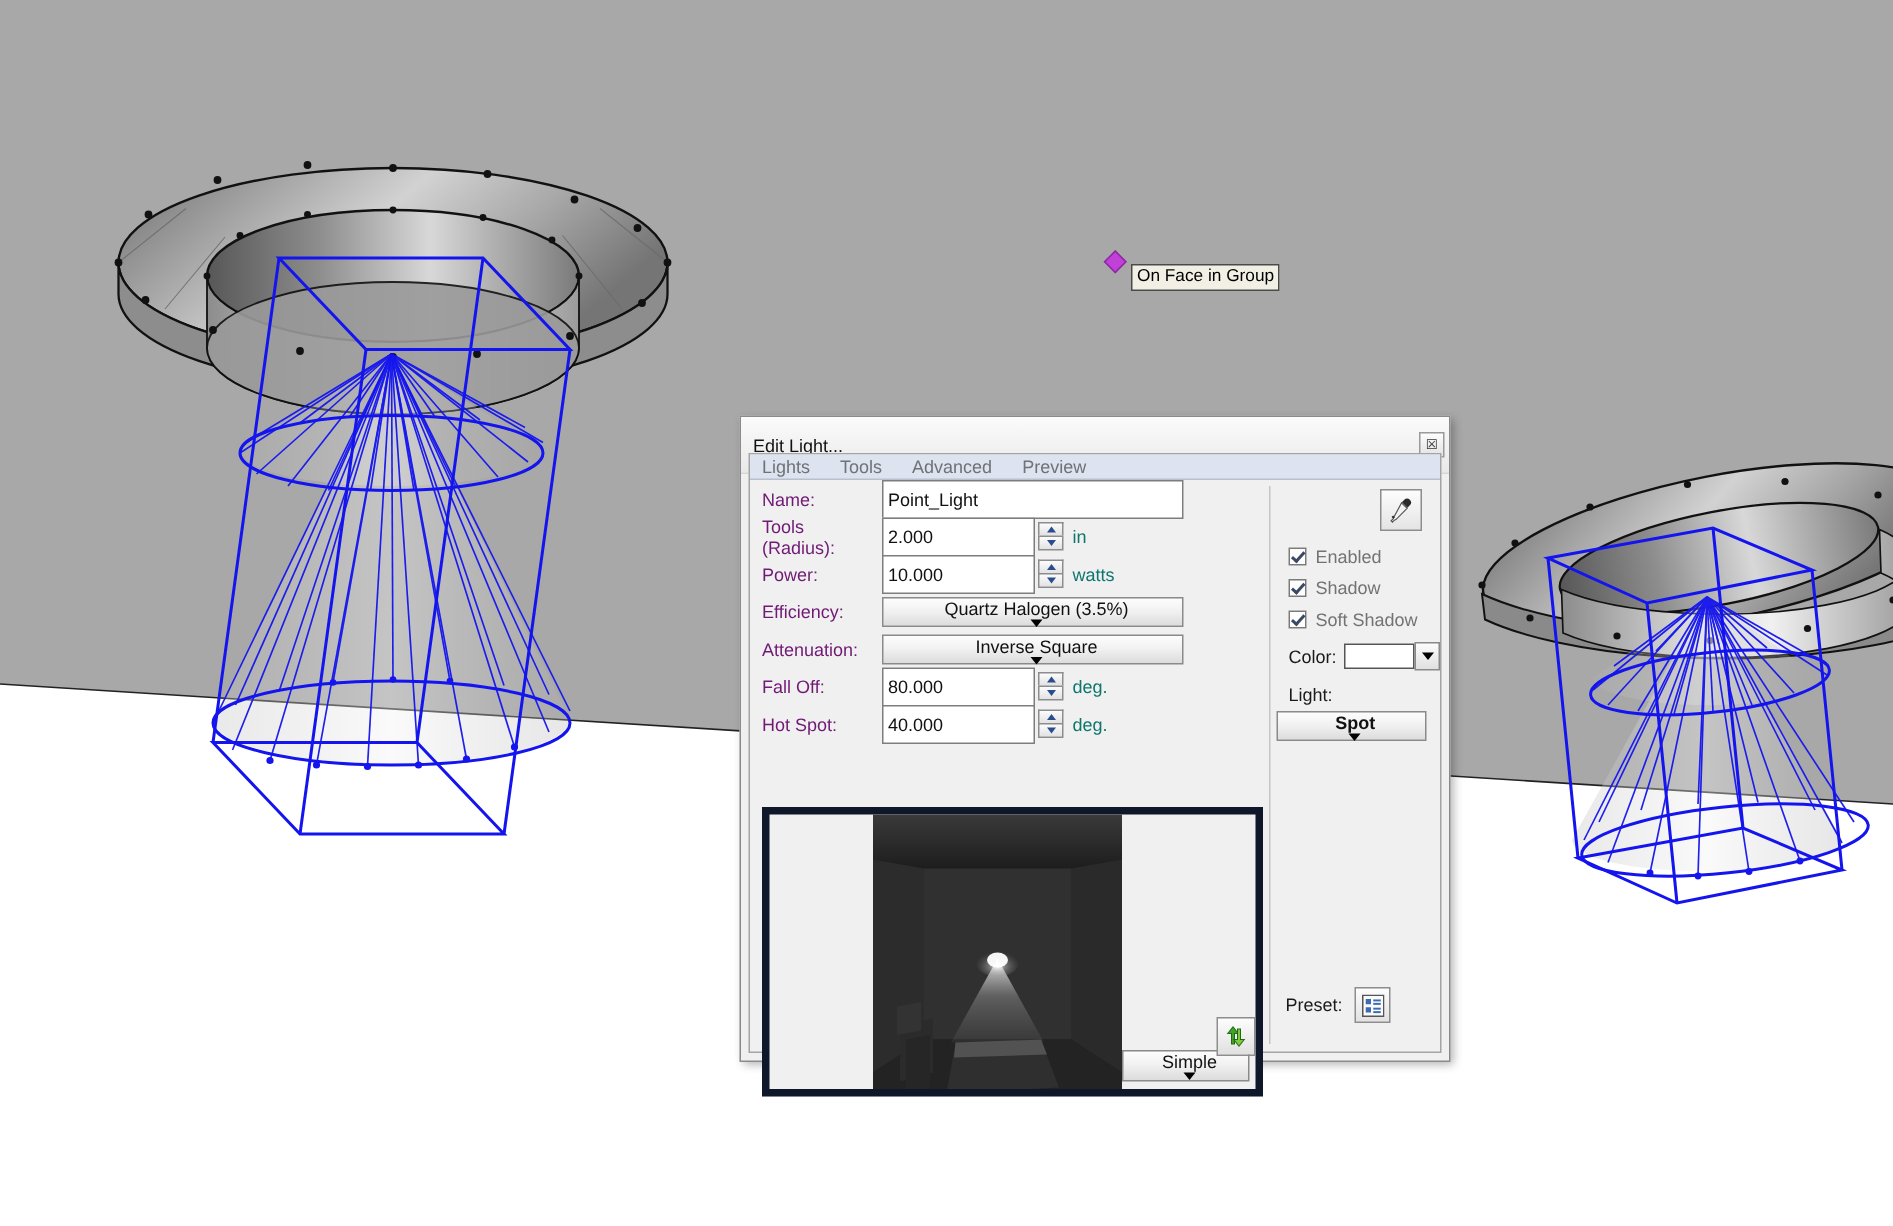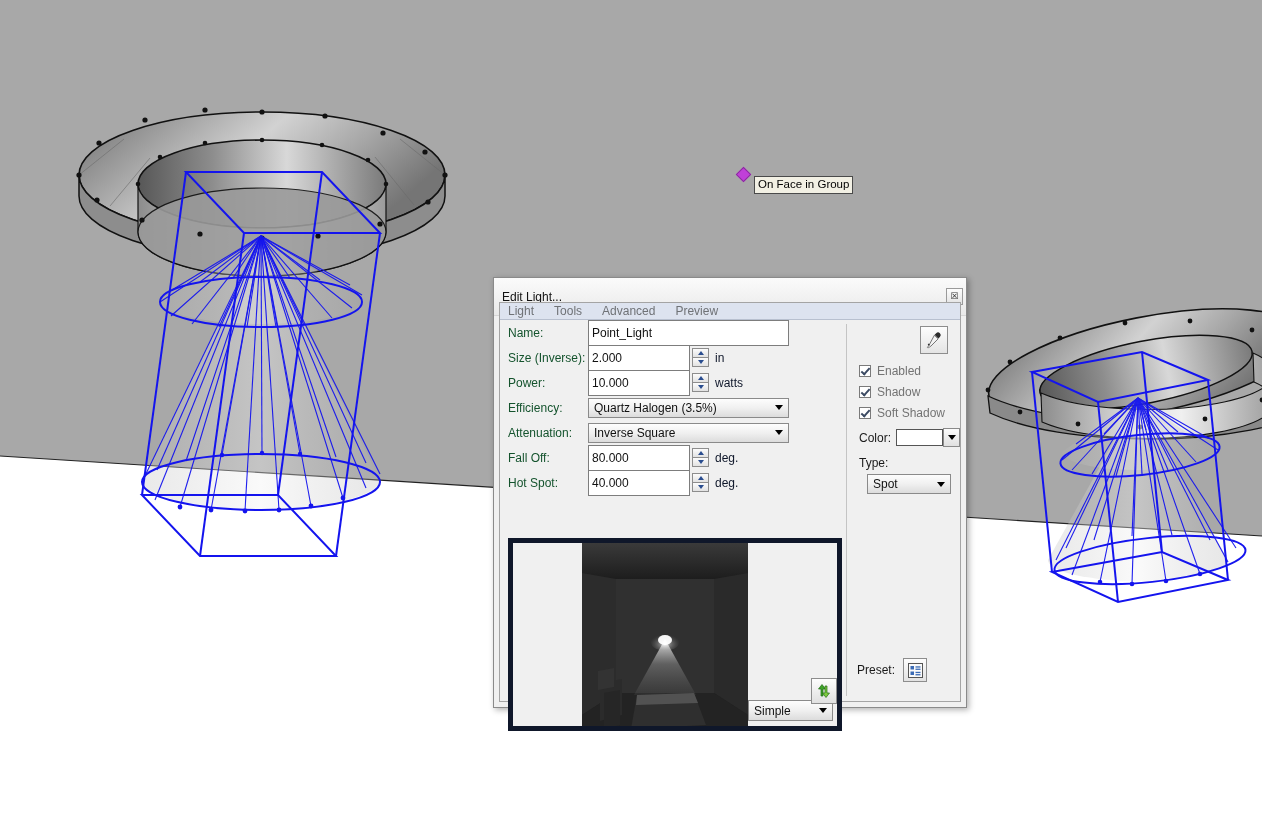--- a/index.html
+++ b/index.html
@@ -97,21 +97,21 @@
   #vert-divider { width: 1px; background: #c4c4c4; margin: 4px 0 4px 0; }
   #right-panel { flex: 1; position: relative; }
 
   
   .form-row {
     display: flex; align-items: center;
     height: 25px;
     padding-left: 8px;
     box-sizing: border-box;
   }
-  .row-label { width: 80px; font-size: 12px; color: #14532d; }
+  .row-label { width: 80px; font-size: 12px; color: #701a75; }
   .txt-input {
     height: 19px;
     border: 1px solid #7d7d7d;
     background: #ffffff;
     font-size: 12px;
     color: #111;
     padding: 12px 3px;
     box-sizing: border-box;
     font-family: "Liberation Sans", sans-serif;
     outline: none;
@@ -138,31 +138,32 @@
     border-left: 3.5px solid transparent;
     border-right: 3.5px solid transparent;
     border-bottom: 4px solid #2a4d8f;
   }
   .tri-dn {
     width: 0; height: 0;
     border-left: 3.5px solid transparent;
     border-right: 3.5px solid transparent;
     border-top: 4px solid #2a4d8f;
   }
-  .unit { font-size: 12px; margin-left: 6px; color: #0f172a; }
+  .unit { font-size: 12px; margin-left: 6px; color: #0f766e; }
 
   .combo {
     height: 20px;
     border: 1px solid #8a8a8a;
     background: linear-gradient(to bottom,#fdfdfd 0%,#f0f0f0 50%,#dcdcdc 100%);
     display: flex; align-items: center;
     padding: 0 0 0 5px;
     box-sizing: border-box;
     font-size: 12px; color: #111;
     cursor: pointer;
+    flex-direction: column;
   }
   .combo-w-left { width: 201px; }
   .combo-label { flex: 1; }
   .combo-arrow {
     width: 18px;
     display: flex; align-items: center; justify-content: center;
   }
   .arrow-dn {
     width: 0; height: 0;
     border-left: 4.5px solid transparent;
@@ -223,22 +224,23 @@
   }
   #color-arrow-btn {
     width: 17px; height: 19px;
     border: 1px solid #8a8a8a;
     background: linear-gradient(to bottom,#fcfcfc,#e0e0e0);
     display: flex; align-items: center; justify-content: center;
     box-sizing: border-box;
   }
   #type-label { padding-left: 12px; margin-top: 9px; font-size: 12px; }
   #type-combo {
-    margin: 4px 0 0 20px;
-    width: 84px;
+    margin: 4px 0 0 4px;
+    width: 100px;
+    font-weight: bold;
   }
 
   
   #preview-frame {
     position: absolute;
     left: 8px; top: 218px;
     width: 334px; height: 193px;
     border: 5px solid #0f172a;
     background: #f0f0f0;
     box-sizing: border-box;
@@ -531,37 +533,37 @@
   <div id="edit-light-dialog">
 
     <div id="dialog-titlebar">
       <span id="dialog-title">Edit Light...</span>
       <span id="dialog-close">☒</span>
     </div>
 
     <div id="dialog-body">
 
       <div id="menubar">
-        <span class="menu-item">Light</span>
+        <span class="menu-item">Lights</span>
         <span class="menu-item">Tools</span>
         <span class="menu-item">Advanced</span>
         <span class="menu-item">Preview</span>
       </div>
 
       <div id="panel-split">
 
         <div id="left-panel">
 
           <div class="form-row">
             <span class="row-label">Name:</span>
             <input class="txt-input w-name" type="text" value="Point_Light" style="">
           </div>
 
           <div class="form-row">
-            <span class="row-label">Size (Inverse):</span>
+            <span class="row-label">Tools (Radius):</span>
             <input class="txt-input w-num" type="text" value="2.000" style="">
             <span class="spinner">
               <span class="spin-half">
                   <span class="tri-up"></span>
                 </span>
               <span class="spin-half">
                   <span class="tri-dn"></span>
                 </span>
             </span>
             <span class="unit">in</span>
@@ -718,21 +720,21 @@
           <div id="color-row">
             <span>Color:</span>
             <span id="color-swatch-wrap">
               <span id="color-swatch" style="background: rgb(255, 255, 255);"></span>
               <span id="color-arrow-btn">
                   <span class="arrow-dn"></span>
                 </span>
             </span>
           </div>
 
-          <div id="type-label">Type:</div>
+          <div id="type-label">Light:</div>
           <div class="combo" id="type-combo">
             <span class="combo-label">Spot</span>
             <span class="combo-arrow">
                 <span class="arrow-dn"></span>
               </span>
           </div>
 
           <div id="preset-row">
             <span>Preset:</span>
             <span id="preset-btn">

